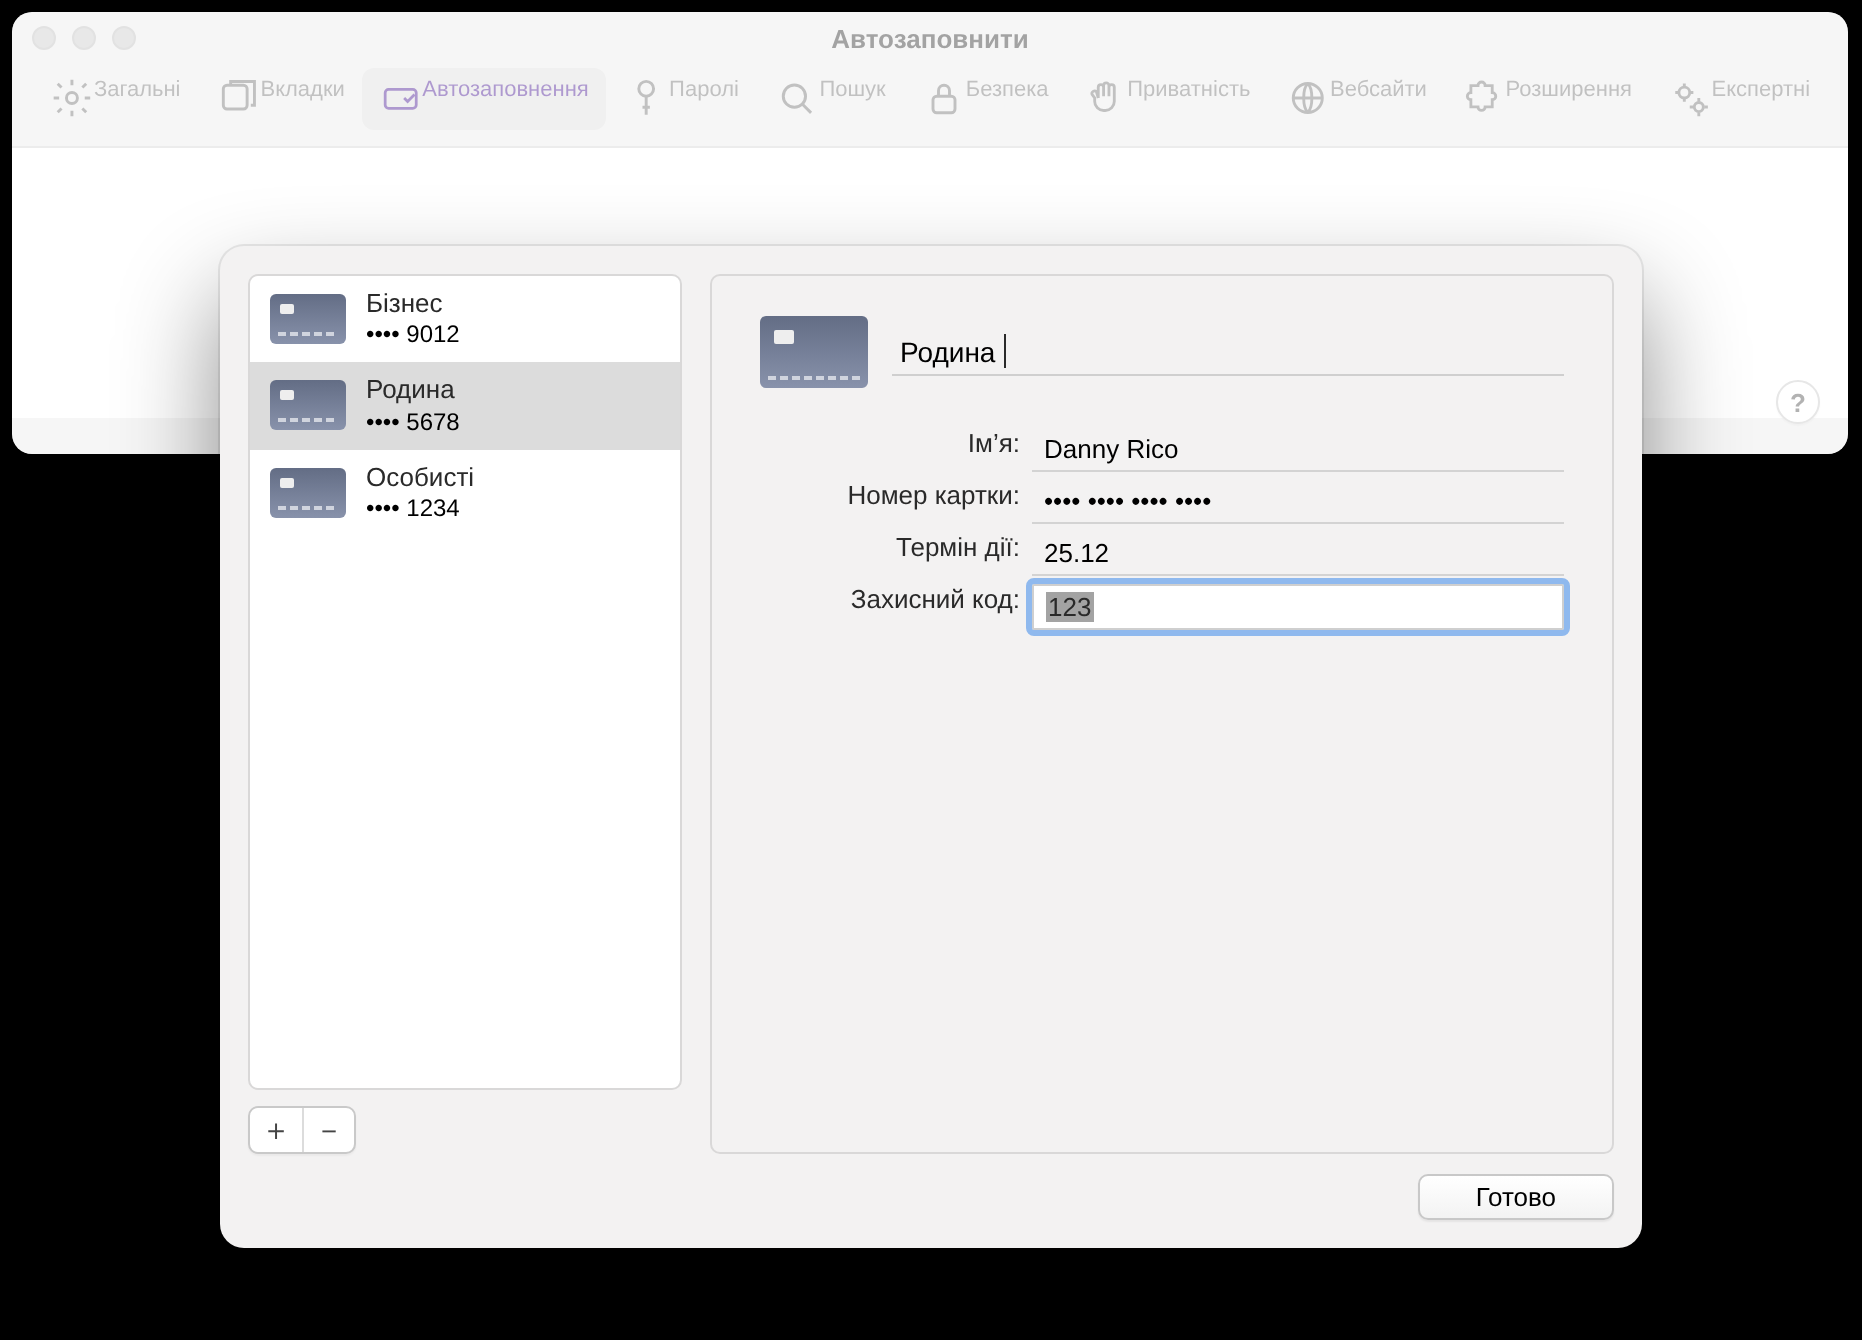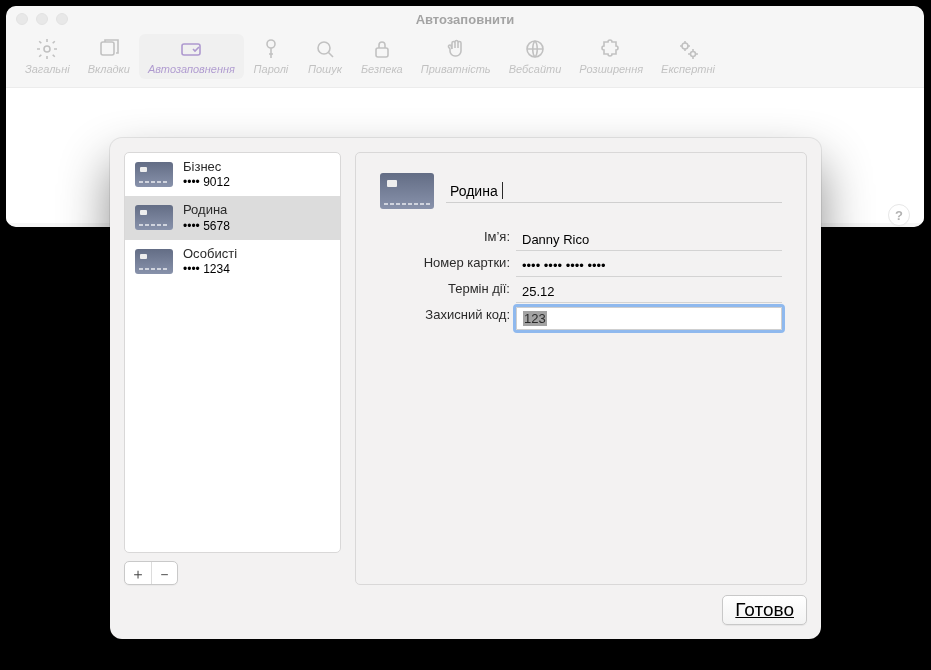--- a/index.html
+++ b/index.html
@@ -39,44 +39,43 @@
   }
   .titlebar .title {
     position: absolute; left: 0; right: 0; text-align: center;
     font-weight: 600; color: #333;
   }
   .toolbar {
     display: flex; gap: 0; padding: 2px 10px 8px 10px;
     border-bottom: 1px solid #d6d6d6;
   }
   .tb-item {
-    display: flex; flex-direction: column; align-items: center;
+    display: flex; 
     padding: 3px 9px 4px 9px; border-radius: 6px; min-width: 54px;
     color: #777;
-    font-style: italic;
   }
   .tb-item svg { display:block; }
   .tb-item .lbl { font-size: 11px; margin-top: 2px; }
   .tb-item.selected { background: #dedede; color: #4c1d95; }
   .pref-body {
     background: #fff; height: 135px; position: relative;
   }
   .help-btn {
     position: absolute; right: 14px; top: 116px;
     width: 22px; height: 22px; border-radius: 50%;
     background: #fff; border: 1px solid #c9c9c9;
     display:flex; align-items:center; justify-content:center;
     color:#555; font-size: 13px; font-weight: 600;
     box-shadow: 0 1px 1px rgba(0,0,0,.05);
   }
 
   
   .sheet {
     position: absolute;
-    left: 110px; top: 138px; width: 711px; height: 501px;
+    left: 110px; top: 123px; width: 711px; height: 501px;
     background: #f3f2f2;
     border-radius: 12px;
     box-shadow: 0 25px 50px rgba(0,0,0,.45), 0 0 0 1px rgba(0,0,0,.08);
     padding: 14px;
     display: flex; flex-direction: column;
   }
   .sheet-body { display: flex; gap: 14px; flex: 1; min-height: 0; }
 
   
   .list-panel { width: 218px; display: flex; flex-direction: column; }
@@ -162,27 +161,26 @@
   }
   .field.focused::selection { background:#b3d6ff; }
   .selected-text {
     background:#a3a3a3; padding: 0 1px;
   }
 
   .sheet-footer {
     display:flex; justify-content:flex-end; padding-top: 10px;
   }
   .done-btn {
-    padding: 3px 12px;
-    font-size: 19px;
+    padding: 3px 28px;
+    font-size: 13px;
     background: linear-gradient(#fff,#f3f3f3);
     border: 1px solid #c8c8c8;
     border-radius: 5px;
     box-shadow: 0 1px 1px rgba(0,0,0,.06);
-    text-decoration: underline;
   }
 </style>
 </head>
 <body>
 
 <div class="pref-window">
   <div class="titlebar">
     <div class="traffic">
       <div class="tl"></div>
       <div class="tlm"></div>

